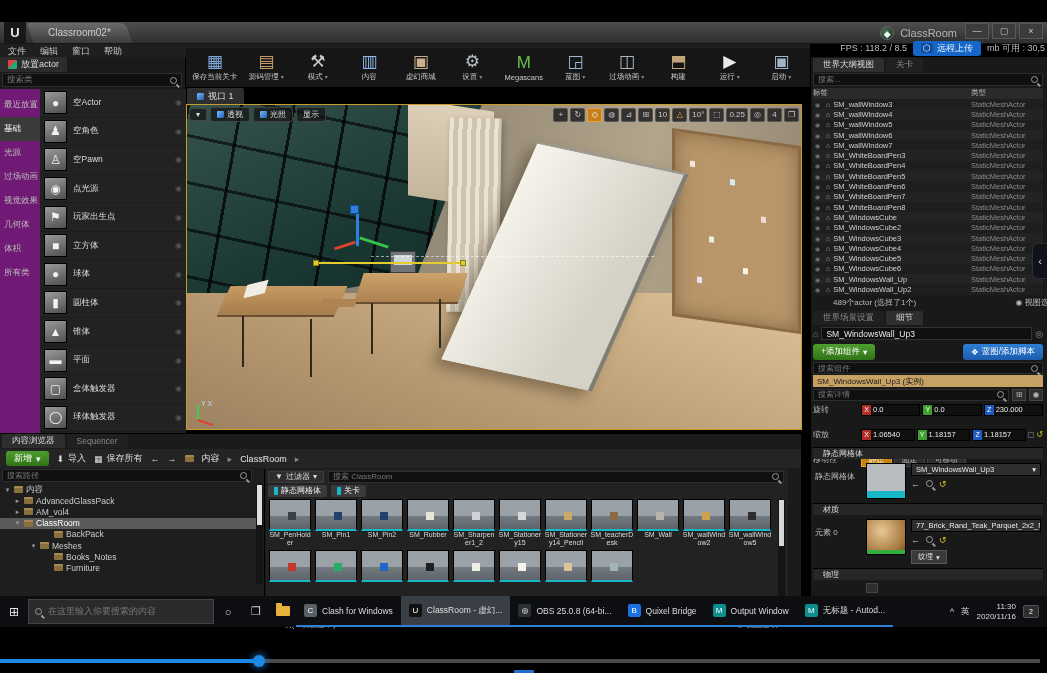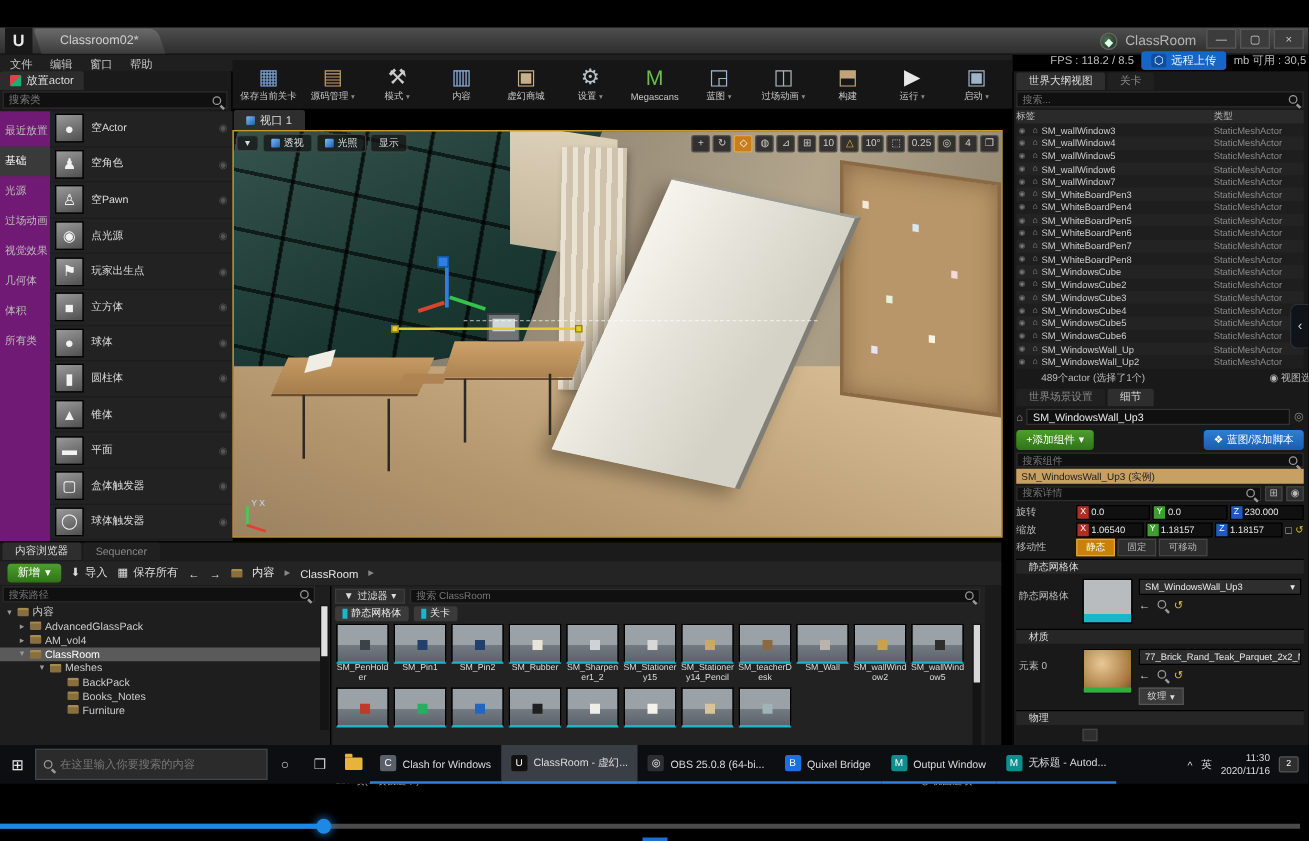--- a/index.html
+++ b/index.html
@@ -143,21 +143,21 @@
   #dt-name-box{flex:1;height:13px;background:#101010;border:1px solid #333;font-size:8.5px;color:#e8e8e8;padding:0 4px;display:flex;align-items:center;}
   #dt-btn-row{top:286px;left:2px;width:230px;height:17px;justify-content:space-between;}
   #btn-addcomp{background:linear-gradient(#4e9e2e,#2f7317);color:#fff;font-size:8.5px;border-radius:3px;padding:2px 8px;display:flex;gap:3px;align-items:center;}
   #btn-bp{background:linear-gradient(#2f7fd6,#1b5cae);color:#fff;font-size:8.5px;border-radius:3px;padding:2px 8px;display:flex;gap:3px;align-items:center;}
   #dt-comp-search{top:305px;left:2px;width:230px;height:12px;background:#101010;border:1px solid #2e2e2e;font-size:8px;padding:0 4px;justify-content:space-between;}
   #dt-instance{top:318px;left:2px;width:230px;height:12px;background:#c7a064;color:#1c1c1c;font-size:8px;padding:0 4px;display:flex;align-items:center;}
   #dt-detail-search{top:331px;left:2px;width:230px;height:13px;gap:3px;}
   #dt-detail-search .box{flex:1;height:12px;background:#101010;border:1px solid #2e2e2e;font-size:8px;color:#777;padding:0 4px;display:flex;align-items:center;justify-content:space-between;}
   .sicon{width:14px;height:12px;background:#2e2e2e;border:1px solid #444;color:#bbb;font-size:8px;display:flex;align-items:center;justify-content:center;}
   #dt-xform{top:346px;left:2px;width:230px;}
-  .xrow{height:13px;display:flex;align-items:center;gap:2px;margin-bottom:1px;}
+  .xrow{height:13px;display:flex;align-items:center;gap:2px;margin-bottom:12px;}
   .xlabel{width:46px;font-size:8px;color:#bbb;flex:none;}
   .axis{flex:1;display:flex;height:12px;border:1px solid #000;background:#101010;align-items:center;}
   .axis .tag{width:9px;height:100%;color:#fff;font-size:7px;display:flex;align-items:center;justify-content:center;flex:none;}
   .axis.x .tag{background:#b02e23;} .axis.y .tag{background:#3f9e2f;} .axis.z .tag{background:#2059c4;}
   .axis .val{flex:1;font-size:7.5px;color:#e8e8e8;padding:0 2px;white-space:nowrap;overflow:hidden;}
   .mob{height:13px;font-size:7.5px;display:flex;align-items:center;gap:2px;}
   .mob .opt{background:#2e2e2e;border:1px solid #444;color:#bbb;padding:1px 7px;display:flex;gap:3px;align-items:center;}
   .mob .opt.on{background:#c8820a;color:#fff;border-color:#e8a33f;}
   .sect{height:12px;background:#262626;border-top:1px solid #000;font-size:8px;color:#ddd;display:flex;align-items:center;padding-left:10px;}
   .prop-row{display:flex;gap:5px;padding:4px 2px;}
@@ -516,30 +516,30 @@
             <span>AM_vol4</span>
           </div>
 
           <div class="tree-row selected" style="padding-left: 14px;">
             <span class="tree-arrow">▾</span>
             <span class="folder-swatch"></span>
             <span>ClassRoom</span>
           </div>
 
 
+          <div class="tree-row" style="padding-left: 44px;">
+            <span class="tree-arrow"></span>
+            <span class="folder-swatch"></span>
+            <span>BackPack</span>
+          </div>
+
           <div class="tree-row" style="padding-left: 30px;">
             <span class="tree-arrow">▾</span>
             <span class="folder-swatch"></span>
             <span>Meshes</span>
-          </div>
-
-          <div class="tree-row" style="padding-left: 44px;">
-            <span class="tree-arrow"></span>
-            <span class="folder-swatch"></span>
-            <span>BackPack</span>
           </div>
 
           <div class="tree-row" style="padding-left: 44px;">
             <span class="tree-arrow"></span>
             <span class="folder-swatch"></span>
             <span>Books_Notes</span>
           </div>
 
           <div class="tree-row" style="padding-left: 44px;">
             <span class="tree-arrow"></span>

